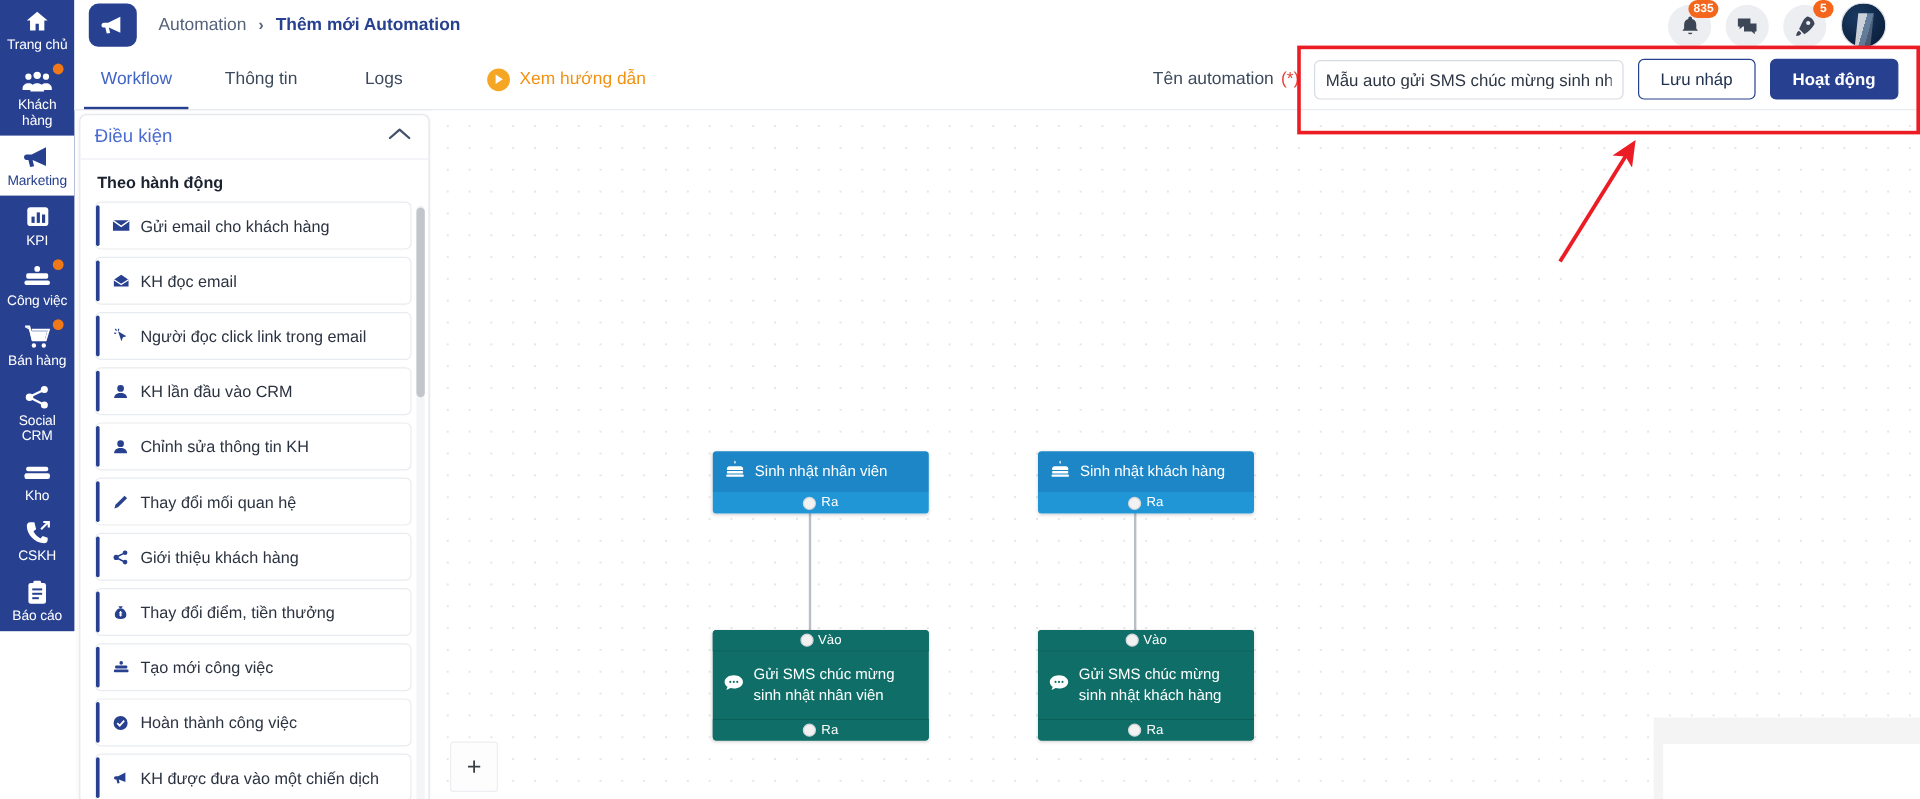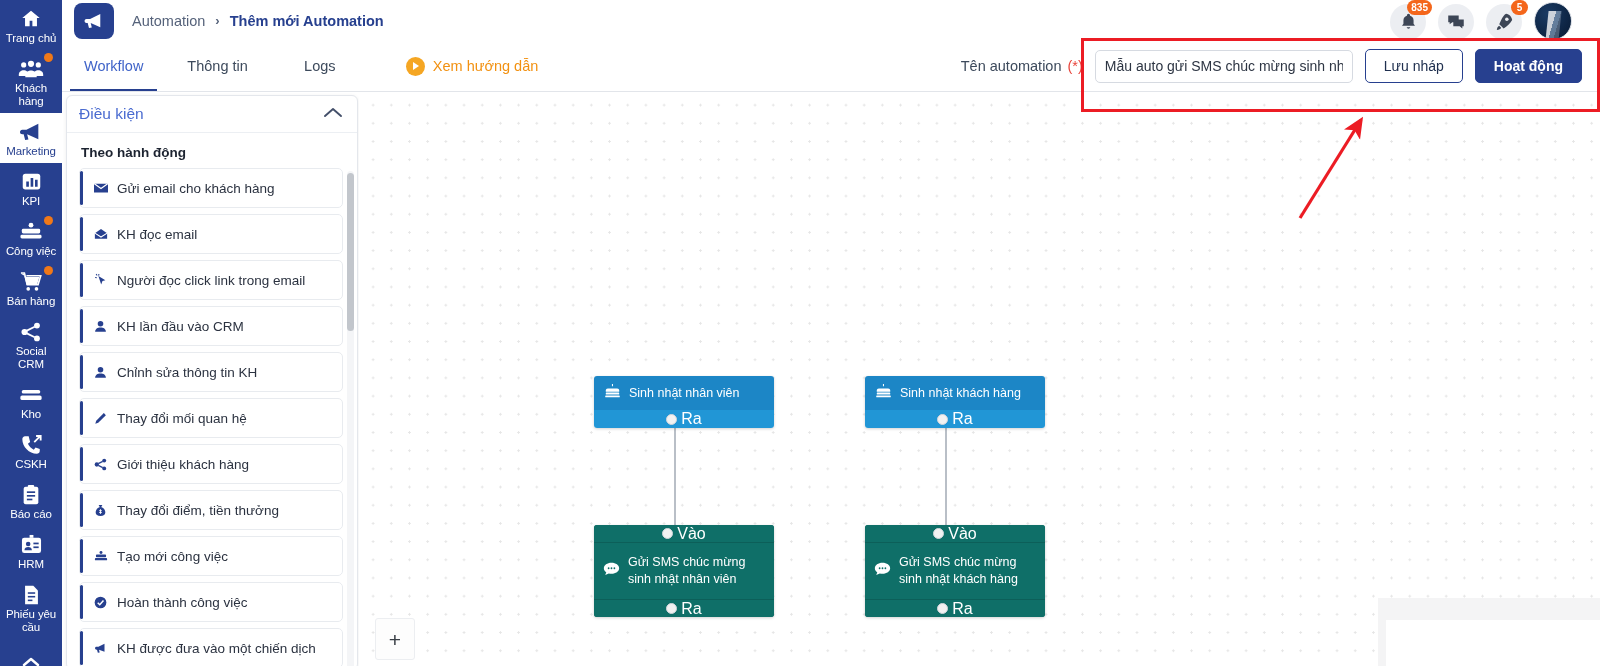--- a/index.html
+++ b/index.html
@@ -6,21 +6,21 @@
   html, body {
     width: 1600px; height: 666px;
     overflow: hidden;
     font-family: "Liberation Sans", sans-serif;
     background: #ffffff;
   }
   #root { position: relative; width: 1600px; height: 666px; overflow: hidden; }
 
   
   #nav-rail {
-    position: absolute; left: 0; top: 0; width: 62px; height: 666px;
+    position: absolute; left: 0; top: 0; width: 62px; height: 526px;
     background: #27408f; display: flex; flex-direction: column; align-items: center;
     overflow: hidden;
   }
   .nav-item {
     position: relative; width: 62px; padding: 6px 2px 5px; text-align: center;
     color: #ffffff; cursor: pointer; flex: 0 0 auto;
   }
   .nav-item.active { background: #ffffff; color: #27408f; }
   .nav-item .nav-ico { display:block; height: 24px; line-height: 24px; }
   .nav-item .nav-ico svg { vertical-align: middle; }
@@ -165,21 +165,21 @@
   }
   .node { position: absolute; border-radius: 3px; box-shadow: 0 1px 3px rgba(0,0,0,.18); }
   .node-trigger { width: 180px; }
   .node-trigger .n-head {
     height: 34px; background: #1c86c6; display: flex; align-items: center;
     padding-left: 11px; gap: 9px; border-radius: 3px 3px 0 0;
   }
   .node-trigger .n-title { color: #fff; font-size: 12.5px; }
   .node-port {
     height: 18px; display: flex; align-items: center; justify-content: center;
-    gap: 4px; color: #fff; font-size: 16px; position: relative;
+    gap: 4px; color: #fff; font-size: 11px; position: relative;
   }
   .port-out-trigger { background: #2196d6; border-radius: 0 0 3px 3px; }
   .dotmark {
     width: 11px; height: 11px; border-radius: 50%; background: #f2f2f2;
     border: 1px solid #d2d6db; display: inline-block;
   }
   .node-action { width: 180px; background: #0f6f68; border-radius: 3px; }
   .node-action .port-in {
     background: #0f6f68; border-radius: 3px 3px 0 0; border-bottom: 1px solid #0c5f59;
   }

